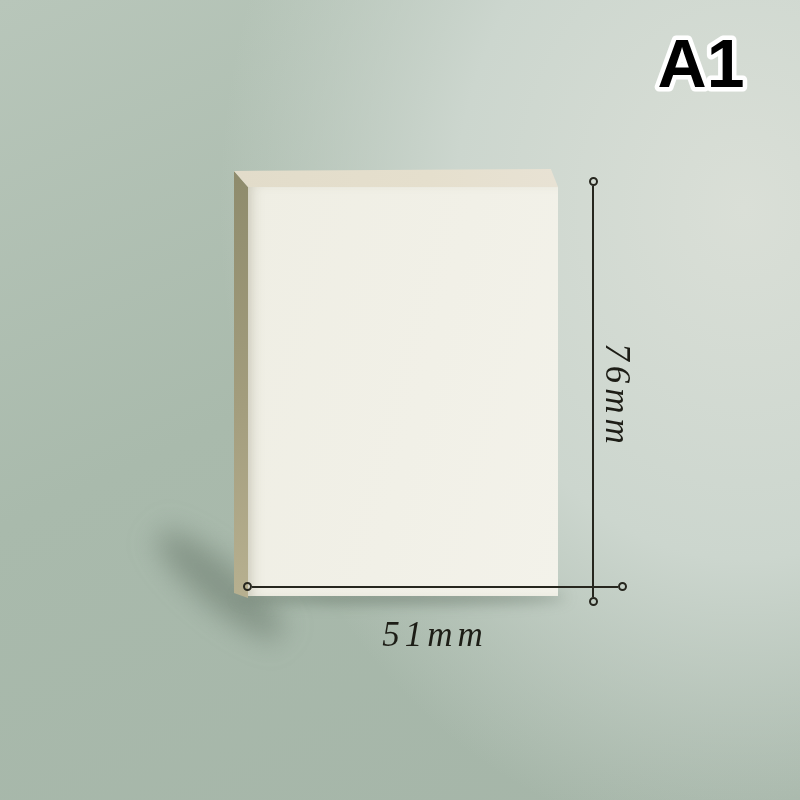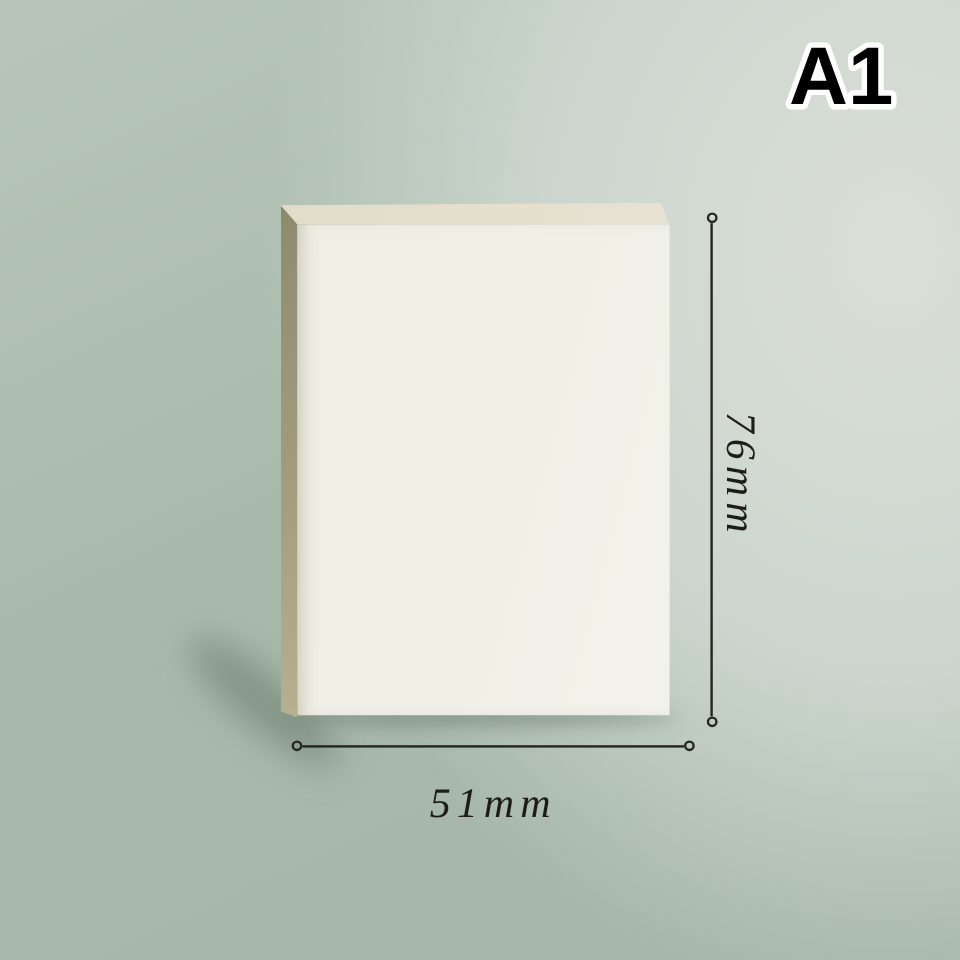--- a/index.html
+++ b/index.html
@@ -98,21 +98,21 @@
     position: absolute; left: 3px; top: 9px; bottom: 9px; width: 2px;
     background: var(--dimension_line);
   }
   .dim-v .ring-a { left: 0; top: 0; }
   .dim-v .ring-b { left: 0; bottom: 0; }
   .dim-v .dim-label {
     left: 28px; top: 219px;
     transform: translate(-50%, -50%) rotate(90deg);
   }
 
-  .dim-h { position: absolute; left: 243px; top: 617px; width: 336px; height: 10px; }
+  .dim-h { position: absolute; left: 243px; top: 582px; width: 384px; height: 10px; }
   .dim-h .dim-line {
     position: absolute; top: 4px; left: 9px; right: 9px; height: 2px;
     background: var(--dimension_line);
   }
   .dim-h .ring-a { left: 0; top: 0; }
   .dim-h .ring-b { right: 0; top: 0; }
   .dim-h .dim-label {
     left: 50%; top: 33px;
     transform: translateX(-50%);
   }

